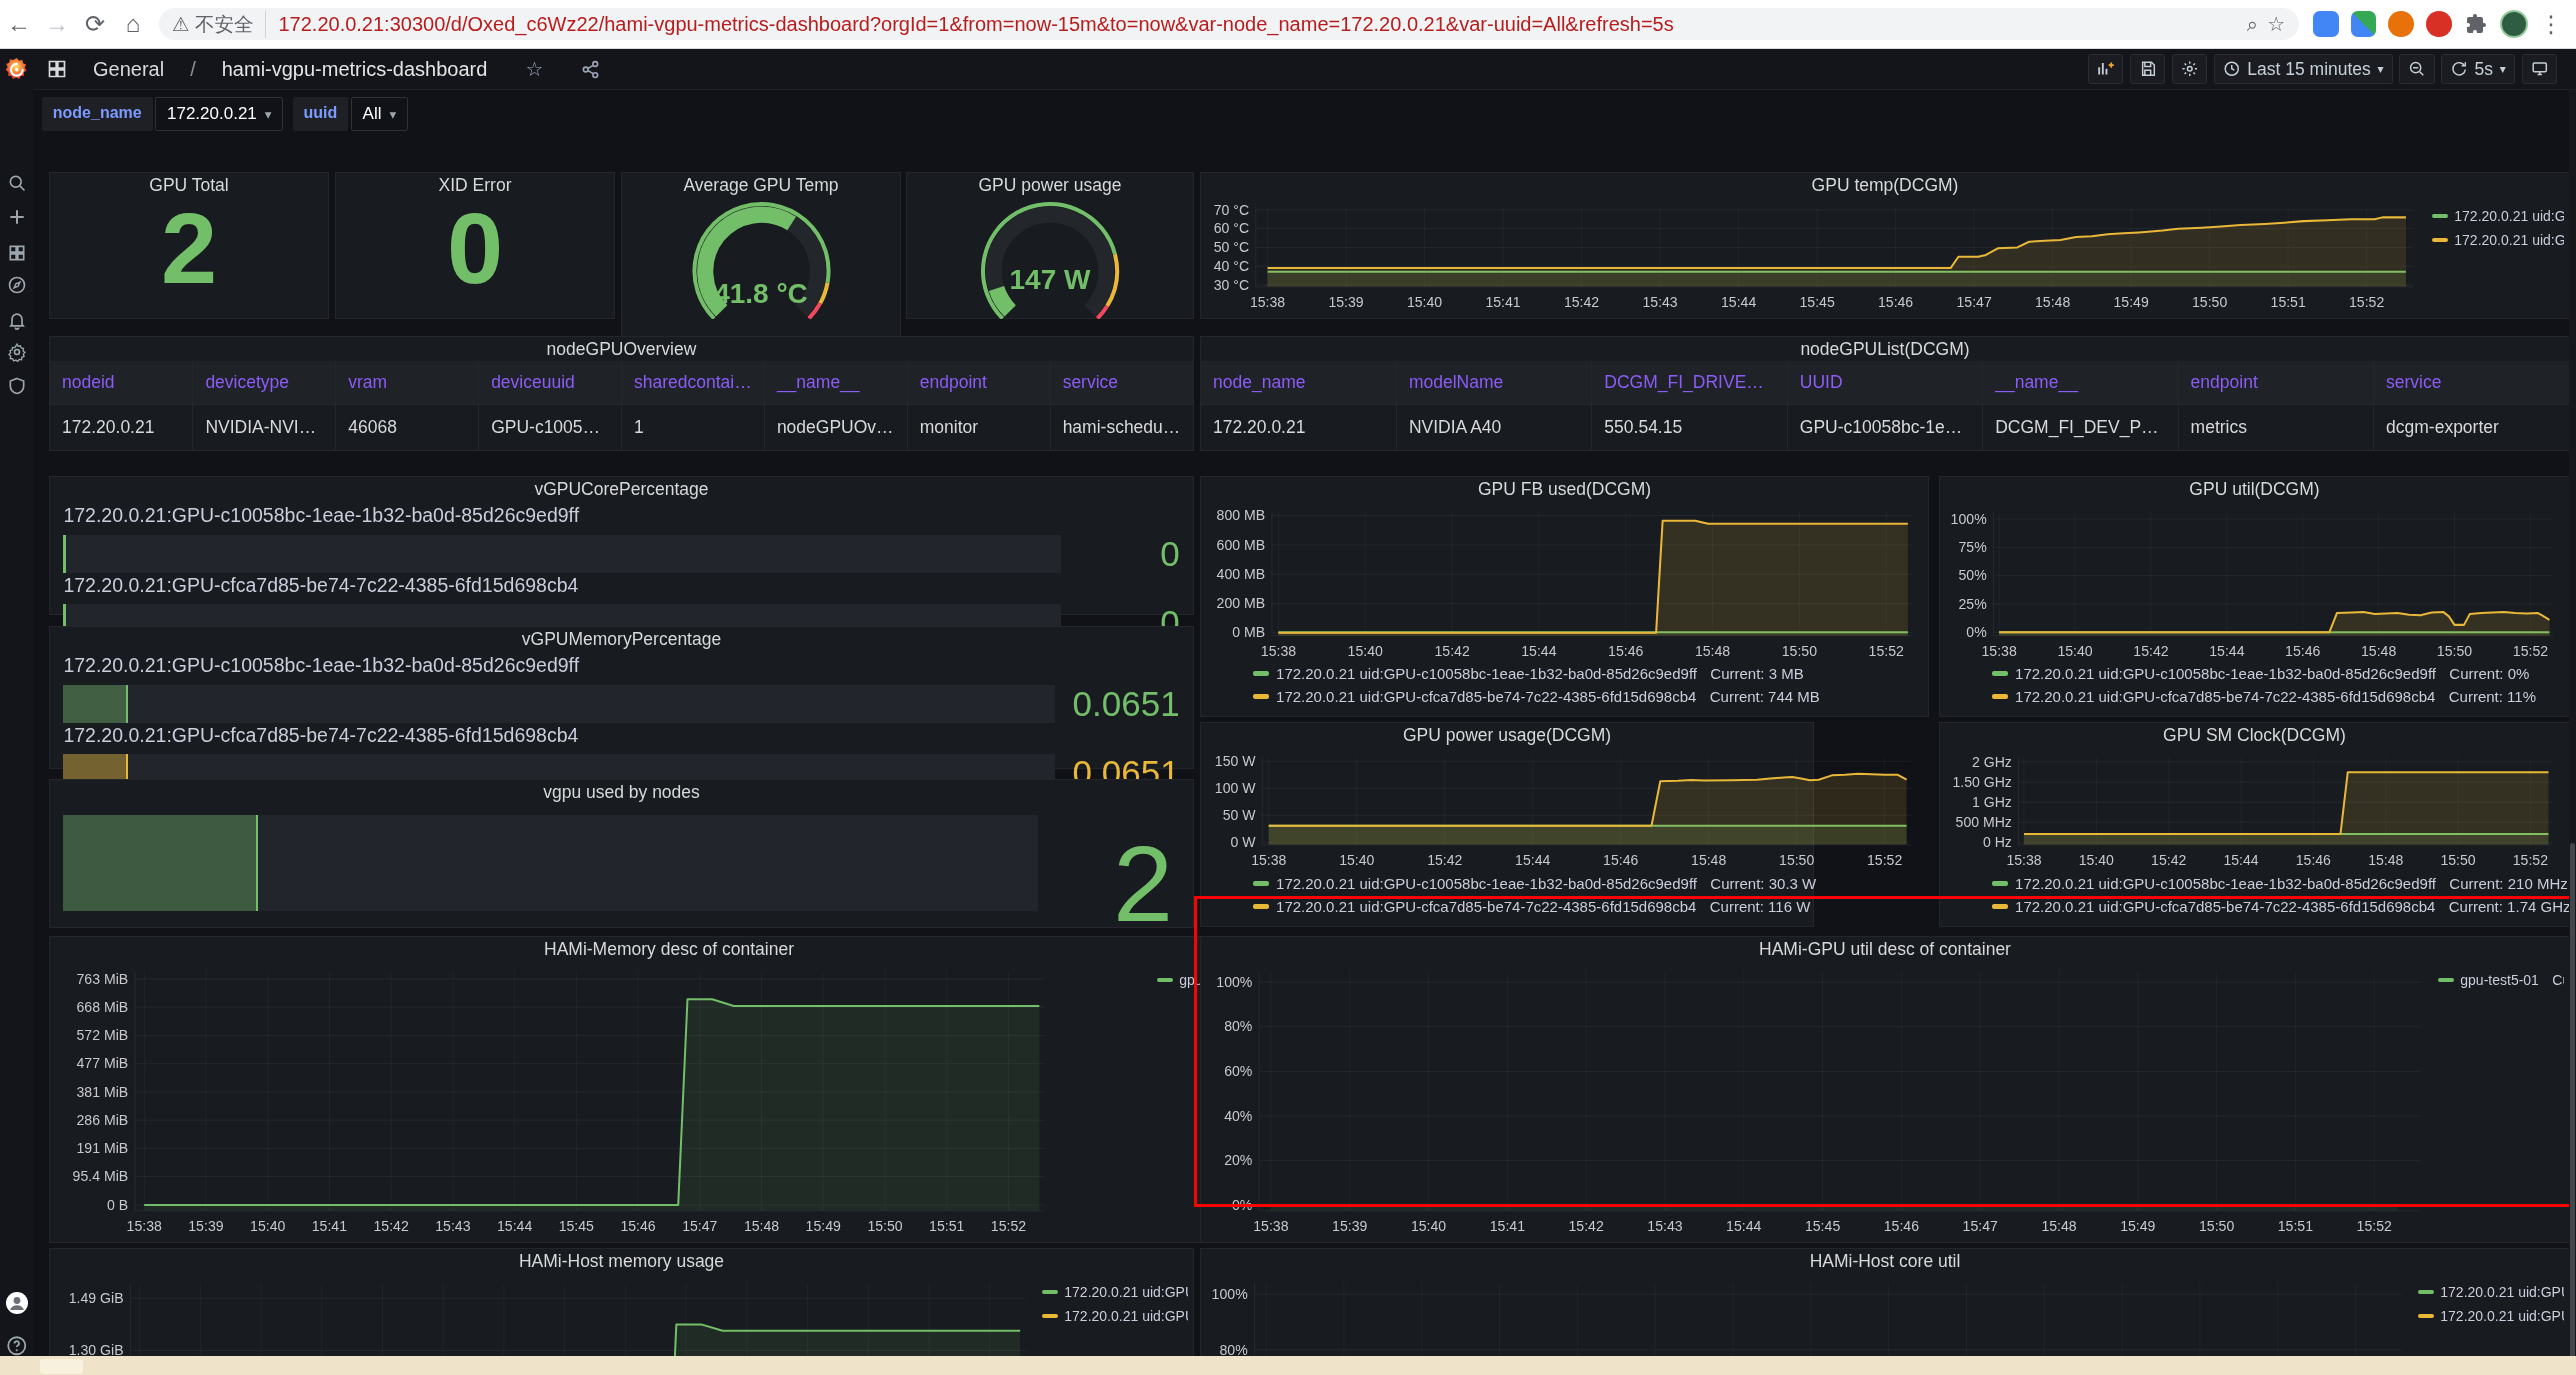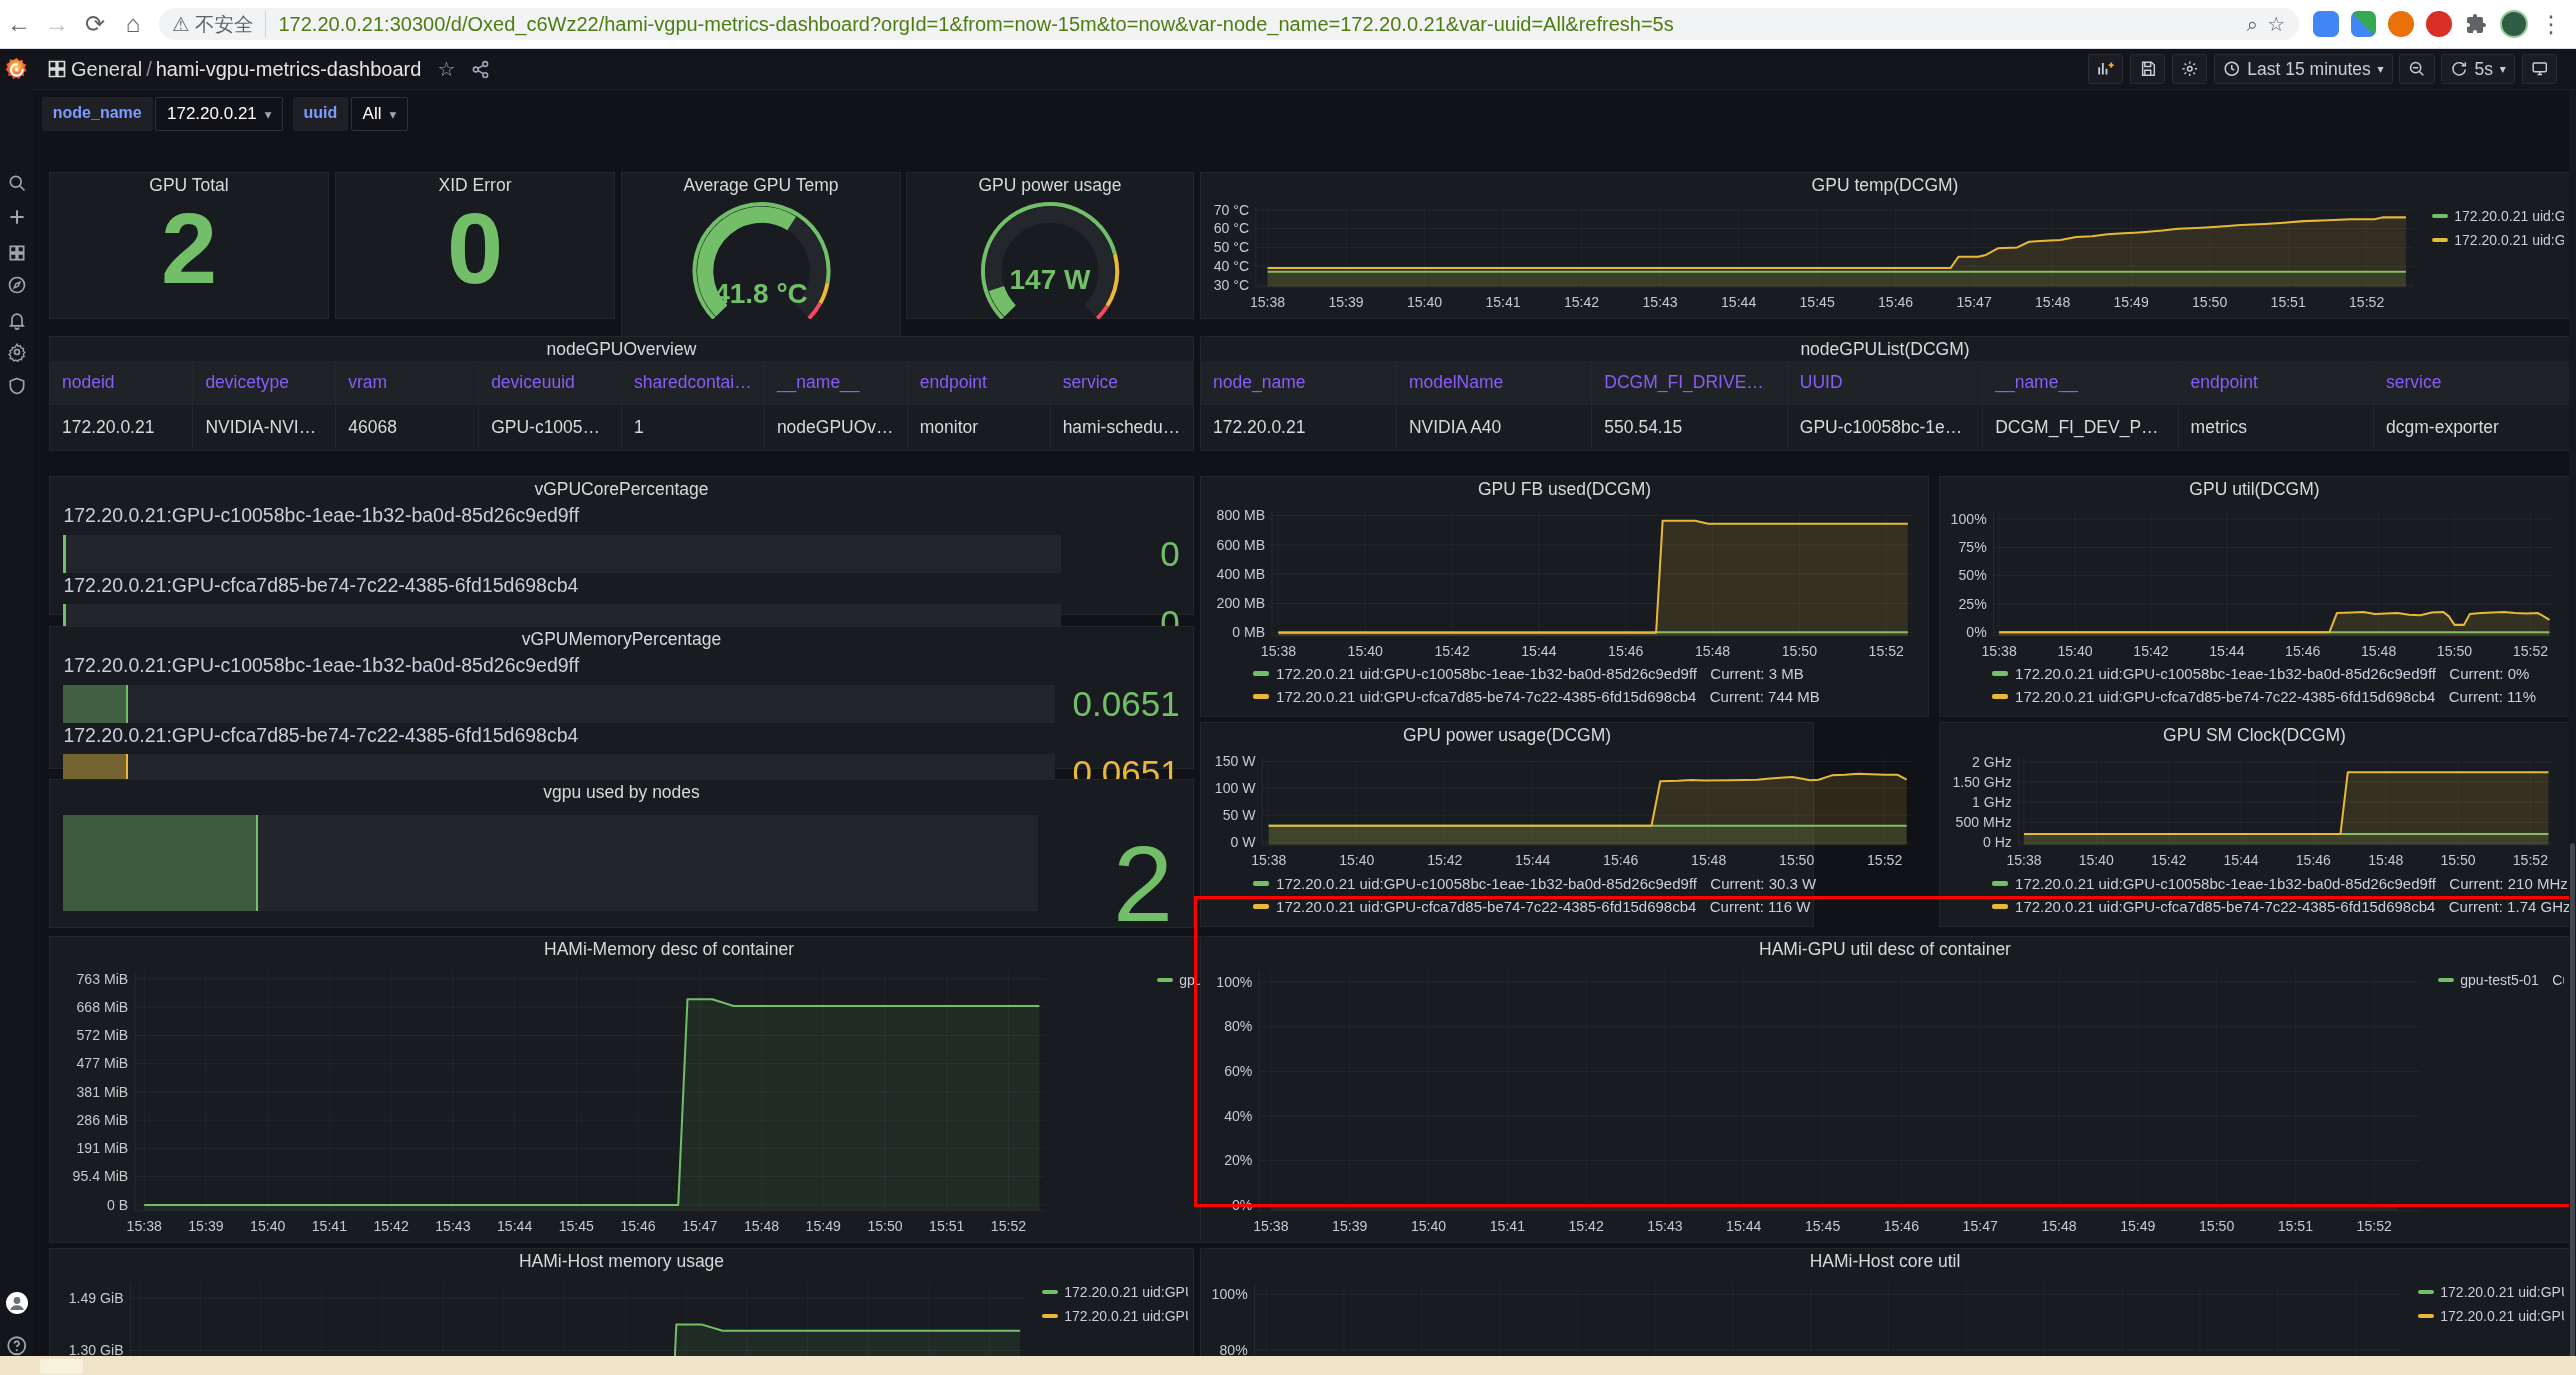--- a/index.html
+++ b/index.html
@@ -4,30 +4,30 @@
 <style>
   * { margin:0; padding:0; box-sizing:border-box; }
   html,body { width:2576px; height:1376px; background:#111217; font-family:"Liberation Sans",sans-serif; overflow:hidden; }
 
   
   .browser-bar { position:absolute; left:0; top:0; width:2576px; height:49px; background:#ffffff; border-bottom:0.7px solid #dadce0; display:flex; align-items:center; z-index:50; }
   .b-icon { width:38px; height:38px; display:flex; align-items:center; justify-content:center; color:#5f6368; font-size:24px; border-radius:50%; flex:0 0 auto; }
   .b-icon.dim { color:#bdc1c6; }
   .url-pill { height:32px; background:#f1f3f4; border-radius:16px; flex:1 1 auto; margin:0 12px 0 6.7px; display:flex; align-items:center; padding:0 13.4px; min-width:0; }
   .sec-chip { display:flex; align-items:center; gap:5.4px; color:#5f6368; font-size:19.5px; padding-right:12px; border-right:0.7px solid #d0d3d6; white-space:nowrap; }
-  .url-text { color:#4d7c0f; font-size:20px; padding-left:12px; white-space:nowrap; overflow:hidden; text-overflow:ellipsis; flex:1 1 auto; }
+  .url-text { color:#b91c1c; font-size:20px; padding-left:12px; white-space:nowrap; overflow:hidden; text-overflow:ellipsis; flex:1 1 auto; }
   .pill-right { display:flex; align-items:center; gap:9.4px; color:#5f6368; font-size:20px; }
   .ext-strip { display:flex; align-items:center; gap:12px; padding:0 13.4px 0 2.7px; flex:0 0 auto; }
   .ext-dot { width:25.6px; height:25.6px; border-radius:6.7px; display:inline-block; }
   .avatar-green { width:28px; height:28px; border-radius:50%; background:#2e5d43; border:2px solid #98c79e; }
   .kebab { color:#5f6368; font-size:23px; letter-spacing:0; }
 
   
   .gnav { position:absolute; left:0; top:49px; width:2576px; height:41px; background:#14151a; border-bottom:0.7px solid rgba(255,255,255,0.06); display:flex; align-items:center; z-index:40; padding-left:47px; }
-  .gnav .crumb { display:flex; align-items:center; gap:4px; color:#d8d9da; font-size:20px; }
+  .gnav .crumb { display:flex; align-items:center; gap:26px; color:#d8d9da; font-size:20px; }
   .crumb .sep { color:#8e8e93; }
   .crumb .dash-title { color:#e5e5e5; }
   .gnav-ic { color:#9da5b8; font-size:20px; margin-left:12px; }
   .gnav-right { margin-left:auto; display:flex; align-items:center; gap:6.7px; padding-right:19px; color:#c7d0d9; }
   .toolbtn { height:30px; min-width:31px; background:#1b1c21; border:0.7px solid #2c2d33; border-radius:2.7px; display:flex; align-items:center; justify-content:center; gap:6.7px; padding:0 8px; color:#c7d0d9; font-size:17.5px; }
   .toolbtn svg { display:block; }
 
   
   .sidebar { position:absolute; left:0; top:49px; width:33px; height:1306px; background:#14151a; z-index:45; }
   .side-ic { position:absolute; left:0; width:33px; display:flex; justify-content:center; color:#9da5ad; }

